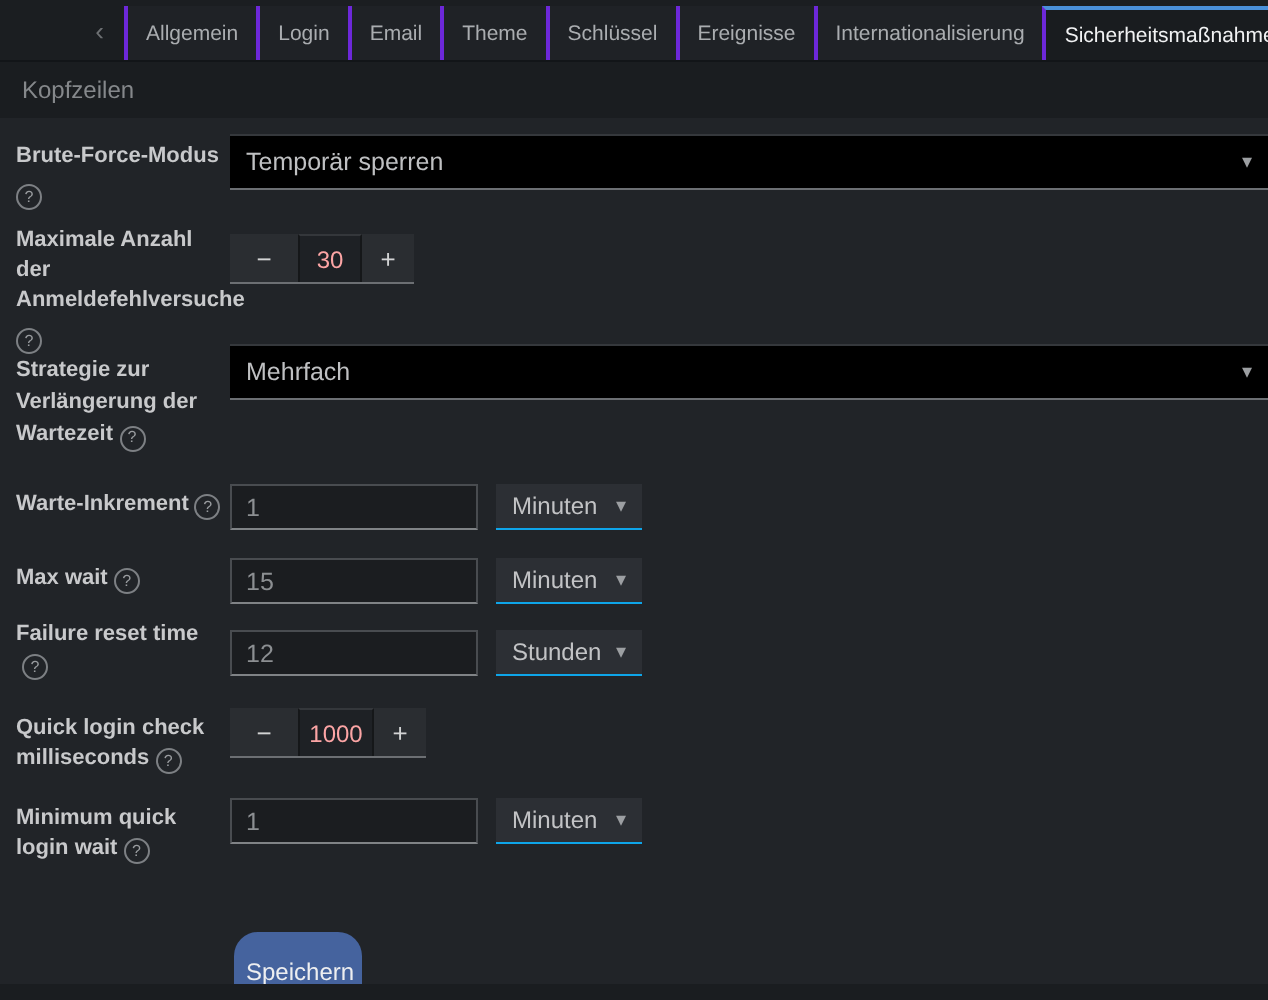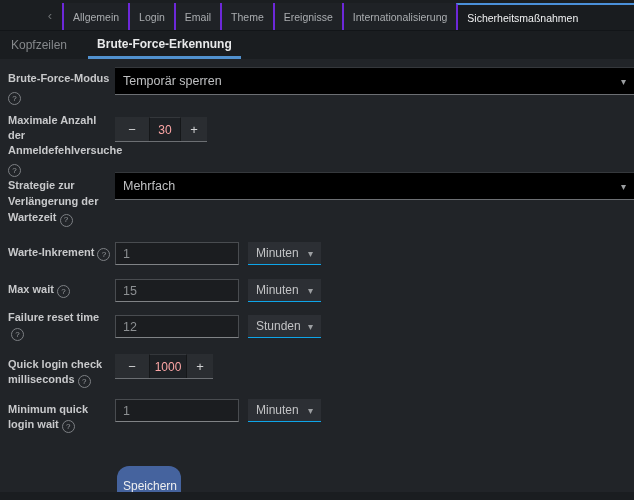--- a/index.html
+++ b/index.html
@@ -111,29 +111,29 @@
 
 <div class="tabbar">
   <div class="tab-scroll">
     <span>‹</span>
   </div>
   <div class="tabs">
     <div class="tab">Allgemein</div>
     <div class="tab">Login</div>
     <div class="tab">Email</div>
     <div class="tab">Theme</div>
+    <div class="tab">Schlüssel</div>
     <div class="tab">Ereignisse</div>
     <div class="tab">Internationalisierung</div>
     <div class="tab active">Sicherheitsmaßnahmen</div>
   </div>
 </div>
 
 <div class="subtabbar">
   <div class="subtab">Kopfzeilen</div>
-  <div class="subtab active">Brute-Force-Erkennung</div>
 </div>
 
 <div class="flabel" style="top:71px">
   <span>Brute-Force-Modus</span>
   <span class="help block">?</span>
 </div>
 <div class="select-wide" style="top:67px">
   <span>Temporär sperren</span>
   <span class="caret">▾</span>
 </div>

